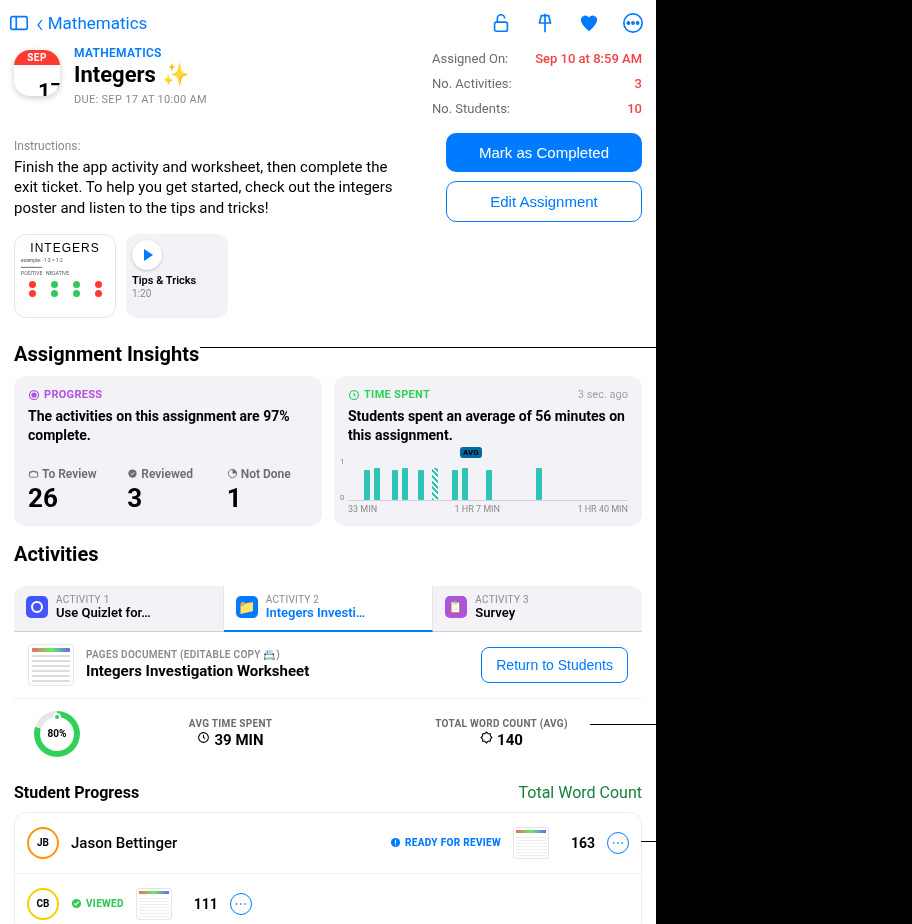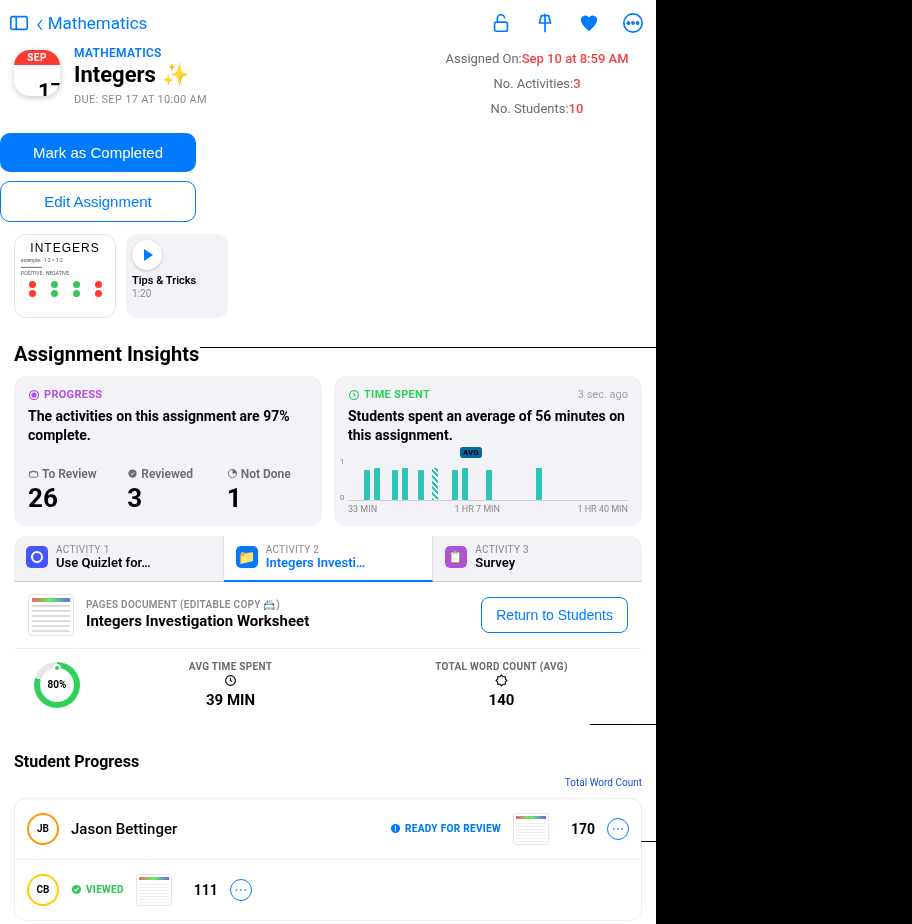--- a/index.html
+++ b/index.html
@@ -17,21 +17,21 @@
   
   .header { display: flex; justify-content: space-between; padding: 0 14px; gap: 16px; }
   .header-left { display: flex; gap: 14px; flex: 1; }
   .date-chip { width: 46px; height: 46px; border-radius: 16px; background: #fff; box-shadow: 0 2px 6px rgba(0,0,0,0.2); overflow: hidden; margin-top: 4px; }
   .date-top { background: #ff3b30; color: #fff; font-size: 10px; font-weight: 700; text-align: center; padding: 2px 0; letter-spacing: 0.5px; }
   .date-bottom { font-size: 22px; font-weight: 600; text-align: center; padding-top: 14px; margin-left: 24px; }
   .cat-line { color: #007aff; font-size: 12px; font-weight: 600; letter-spacing: 0.3px; }
   .title { font-size: 22px; font-weight: 700; display: flex; align-items: center; gap: 6px; margin-top: 2px; }
   .due { font-size: 11px; color: #8a8a8e; margin-top: 6px; letter-spacing: 0.3px; }
   .meta-col { width: 210px; font-size: 13px; }
-  .meta-row { display: flex; justify-content: center; padding: 5px 0; color: #6b6b70; }
+  .meta-row { display: flex; justify-content: space-between; padding: 5px 0; color: #6b6b70; }
   .meta-row .val { color: #ef4444; font-weight: 500; }
 
   .instructions-label { font-size: 12px; color: #8a8a8e; padding: 18px 14px 4px; }
   .instructions { font-size: 15px; line-height: 1.35; padding: 0 14px; max-width: 410px; }
   .action-col { width: 210px; padding-right: 14px; }
   .btn-primary { width: 100%; padding: 11px; border-radius: 10px; background: #007aff; color: #fff; border: none; font-size: 15px; font-weight: 500; margin-bottom: 9px; cursor:pointer; }
   .btn-secondary { width: 100%; padding: 11px; border-radius: 10px; background: #fff; color: #007aff; border: 1.2px solid #007aff; font-size: 15px; font-weight: 500; cursor:pointer; }
   .body-row { display:flex; justify-content: space-between; align-items: flex-start; }
 
   .attachments { display:flex; gap: 10px; padding: 12px 14px 18px; }
@@ -85,26 +85,26 @@
   .doc-title { font-size:15px; font-weight:700; margin-top:2px; }
   .btn-outline { padding: 9px 14px; border-radius:8px; border:1.2px solid #007aff; color:#007aff; background:#fff; font-size:14px; font-weight:500; cursor:pointer; }
 
   .metrics-row { display:flex; align-items:center; gap:30px; padding: 12px 20px; background:#fff; border-top:1px solid #eee; }
   .pct-ring { width:46px; height:46px; position:relative; }
   .ring-bg { width:46px; height:46px; border-radius:50%; background:conic-gradient(#30d158 0% 80%, #e5e5ea 80% 100%); display:flex; align-items:center; justify-content:center; }
   .ring-inner { width:34px; height:34px; border-radius:50%; background:#fff; display:flex; align-items:center; justify-content:center; font-size:10px; font-weight:700; }
   .ring-dot { position:absolute; width:8px; height:8px; border-radius:50%; background:#30d158; top:2px; left:50%; transform:translateX(-50%); border:2px solid #fff; }
   .metric { text-align:center; flex:1; }
   .metric-lbl { font-size:10px; font-weight:700; color:#6b6b70; letter-spacing:0.3px; }
-  .metric-val { font-size:15px; font-weight:700; display:flex; align-items:center; justify-content:center; gap:4px; margin-top:2px;flex-direction:column; }
+  .metric-val { font-size:15px; font-weight:700; display:flex; justify-content:center; gap:4px; margin-top:2px; }
   .metric-icon { width:13px; height:13px; }
 
   .student-head { display:flex; justify-content:space-between; align-items:center; padding: 14px 14px 10px; }
   .student-head .t { font-size:16px; font-weight:700; }
-  .student-head .sort { font-size:10px; color:#1d4ed8; cursor:pointer;margin-top:42px; }
+  .student-head .sort { font-size:16px; color:#15803d; cursor:pointer; }
   .student-card { background:#fff; margin:0 14px; border-radius:12px; border:1px solid #eee; }
   .student-row { display:flex; align-items:center; padding: 14px 12px; gap:12px; border-bottom:1px solid #f0f0f0; }
   .avatar { width:32px; height:32px; border-radius:50%; display:flex; align-items:center; justify-content:center; font-size:10px; font-weight:700; border-width:2px; border-style:solid; }
   .sname { flex:1; font-size:15px; font-weight:500; }
   .status { font-size:10px; font-weight:800; letter-spacing:0.3px; display:flex; align-items:center; gap:4px; }
   .status-ready { color:#007aff; }
   .status-viewed { color:#34c759; }
   .mini-thumb { width:36px; height:32px; border:1px solid #e5e5ea; border-radius:3px; position:relative; overflow:hidden; }
   .mini-thumb::before { content:''; position:absolute; top:2px; left:2px; right:2px; height:3px; background:linear-gradient(90deg,#e66,#6e6,#66e); }
   .mini-thumb::after { content:''; position:absolute; top:7px; left:2px; right:2px; bottom:2px; background:repeating-linear-gradient(0deg,#eee,#eee 1px,#fff 1px,#fff 3px); }
@@ -174,20 +174,24 @@
           <span class="val">3</span>
         </div>
       <div class="meta-row">
           <span>No. Students:</span>
           <span class="val">10</span>
         </div>
     </div>
   </div>
 
   <div class="body-row">
+    <div>
+      <div class="instructions-label">Instructions:</div>
+      <div class="instructions">Finish the app activity and worksheet, then complete the exit ticket. To help you get started, check out the integers poster and listen to the tips and tricks!</div>
+    </div>
     <div class="action-col" style="padding-top:12px;">
       <button class="btn-primary">Mark as Completed</button>
       <button class="btn-secondary">Edit Assignment</button>
     </div>
   </div>
 
   <div class="attachments">
     <div class="attach-card poster">
       <div class="poster-title">INTEGERS</div>
       <div class="poster-body">example: -1·3 = 1·2<br>━━━━━━━<br>POSITIVE&nbsp;&nbsp;&nbsp;NEGATIVE</div>
@@ -285,20 +289,21 @@
         <div class="sparkbar" style="height:32px; margin-left:40px"></div>
       </div>
       <div class="spark-labels">
         <span>33 MIN</span>
         <span>1 HR 7 MIN</span>
         <span>1 HR 40 MIN</span>
       </div>
     </div>
   </div>
 
+  <div class="sect-title" style="padding-top:16px">Activities</div>
   <div class="activities-card">
     <div class="tabs">
       <div class="tab">
         <div class="tab-icon" style="background:#4255ff; display:flex; align-items:center; justify-content:center;">
             <div style="width:12px;height:12px;border:2.5px solid #fff;border-radius:50%;"></div>
           </div>
         <div>
             <div class="tab-label-sm">ACTIVITY 1</div>
             <div class="tab-label">Use Quizlet for…</div>
           </div>
@@ -366,21 +371,21 @@
       <div class="avatar" style="border-color:#ff9500; color:#000;">JB</div>
       <div class="sname">Jason Bettinger</div>
       <div class="status status-ready">
         <svg width="11" height="11" viewBox="0 0 24 24" fill="currentColor">
             <circle cx="12" cy="12" r="10"></circle>
             <path d="M12 6 L12 14 M12 16 L12 18" stroke="#fff" stroke-width="2.5"></path>
           </svg>
         <span>READY FOR REVIEW</span>
       </div>
       <div class="mini-thumb"></div>
-      <div class="rval">170</div>
+      <div class="rval">163</div>
       <div class="more-circ">⋯</div>
     </div>
     <div class="student-row" style="border-bottom:none;">
       <div class="avatar" style="border-color:#ffcc00; color:#000;">CB</div>
       <div class="status status-viewed">
         <svg width="11" height="11" viewBox="0 0 24 24" fill="currentColor">
             <circle cx="12" cy="12" r="10"></circle>
             <path d="M7 12 L10 15 L17 8" stroke="#fff" stroke-width="2.5" fill="none"></path>
           </svg>
         <span>VIEWED</span>

